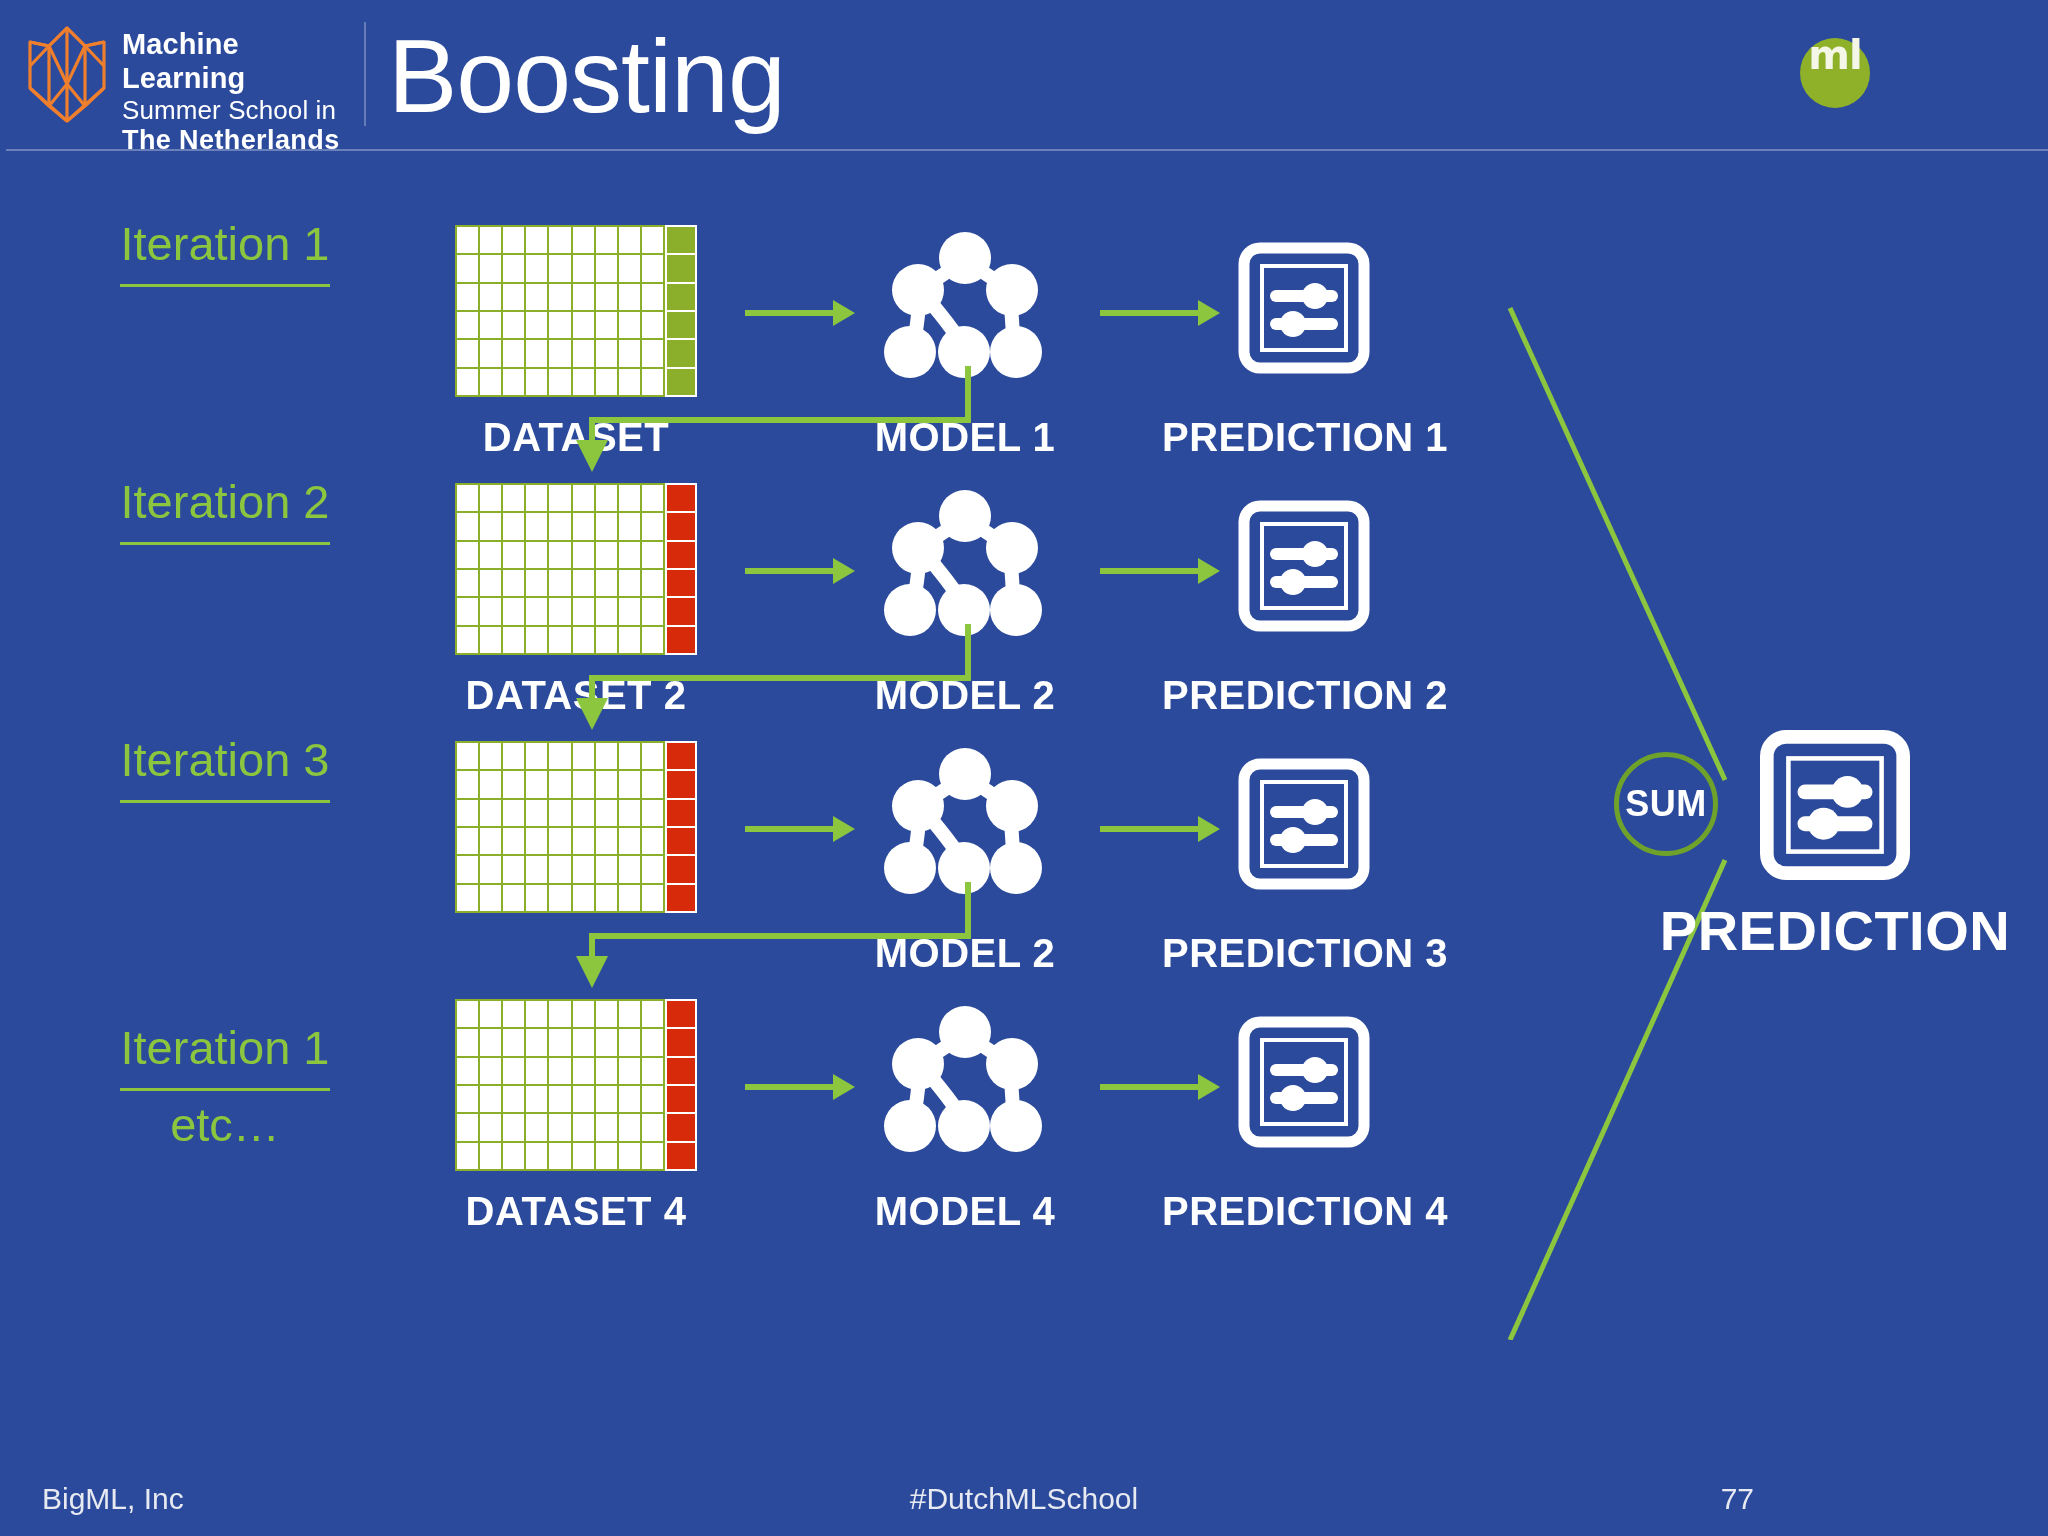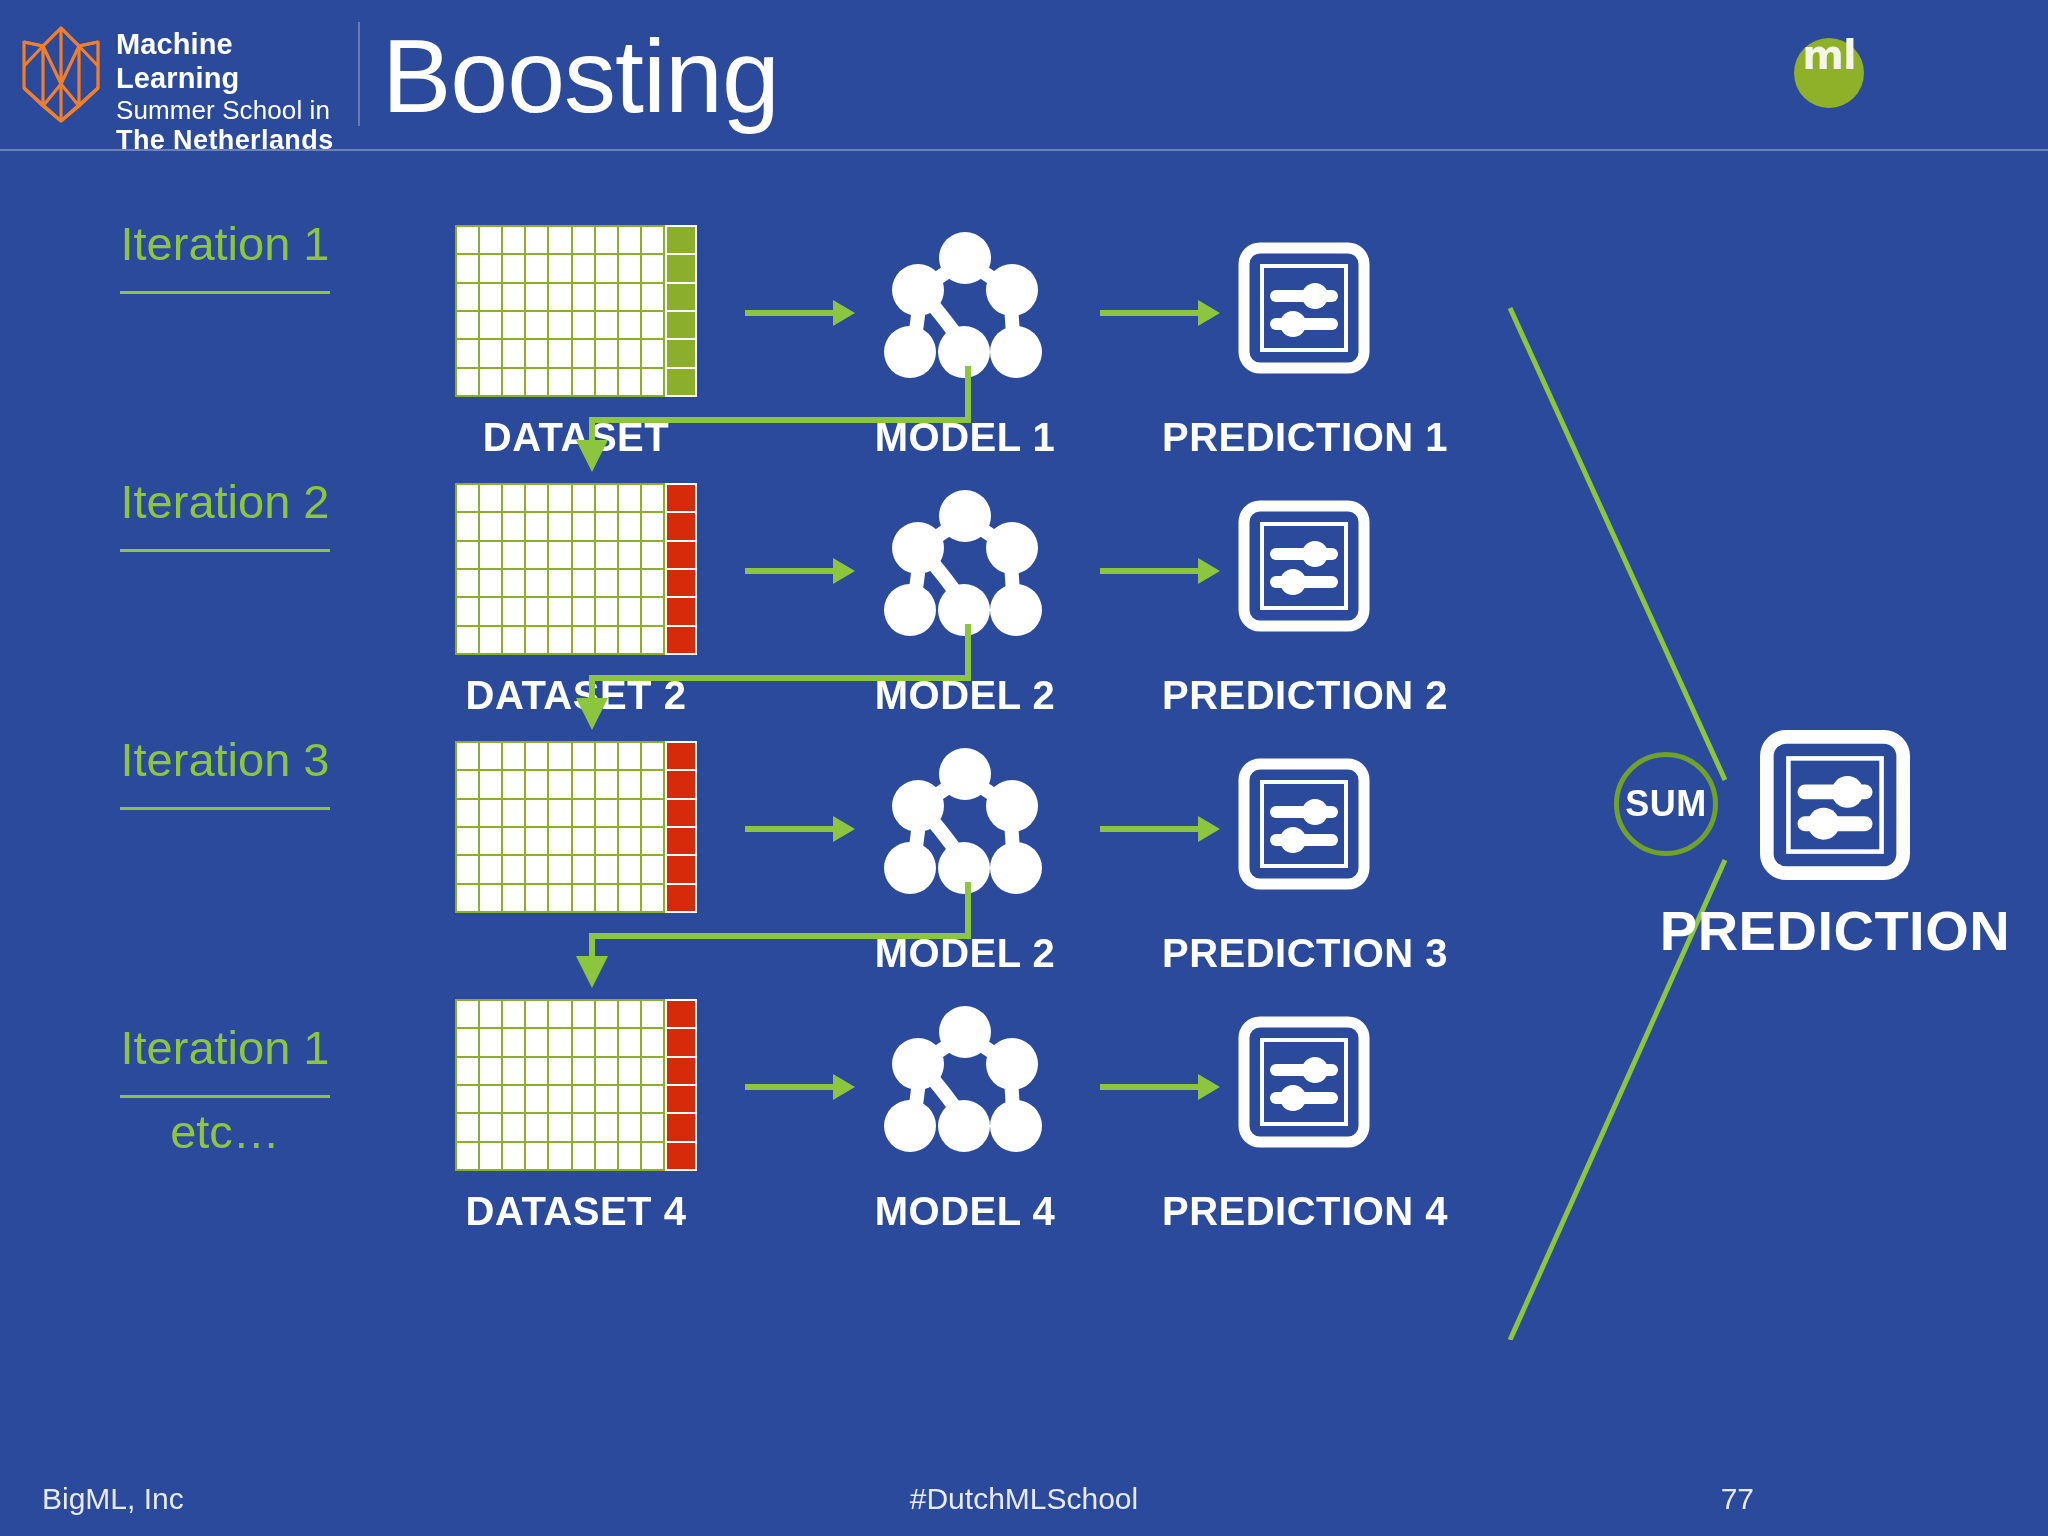--- a/index.html
+++ b/index.html
@@ -7,21 +7,21 @@
     width:2048px;height:1536px;
     background:#2B4A9B;
     font-family:"Liberation Sans", sans-serif;
     overflow:hidden;
     position:relative;
   }
   .slide{position:absolute;inset:0;background:#2B4A9B;}
 
   
   .header{
-    position:absolute;left:0;top:0;width:1892px;height:150px;
+    position:absolute;left:6px;top:0;width:1892px;height:150px;
   }
   .hdr-rule{
     position:absolute;left:0;top:149px;width:2048px;height:2px;
     background:rgba(255,255,255,.30);
   }
   .hdr-divider{
     position:absolute;left:358px;top:22px;width:2px;height:104px;
     background:rgba(255,255,255,.28);
   }
   .logo-mark{
@@ -51,21 +51,21 @@
     transform:translateY(-3px);
   }
 
   
   .row{position:absolute;left:0;width:2048px;height:300px;}
 
   .iter-label{
     position:absolute;left:60px;width:330px;text-align:center;
     color:#8CC63F;font-size:47px;font-weight:400;line-height:1.12;
   }
-  .iter-label .main{display:inline-block;border-bottom:3px solid #8CC63F;padding-bottom:20px;}
+  .iter-label .main{display:inline-block;border-bottom:3px solid #8CC63F;padding-bottom:13px;}
   .iter-label .sub{display:block;margin-top:8px;}
 
   
   .dataset{
     position:absolute;
     width:242px;height:172px;
     box-sizing:border-box;
     display:flex;
   }
   .ds-main{

